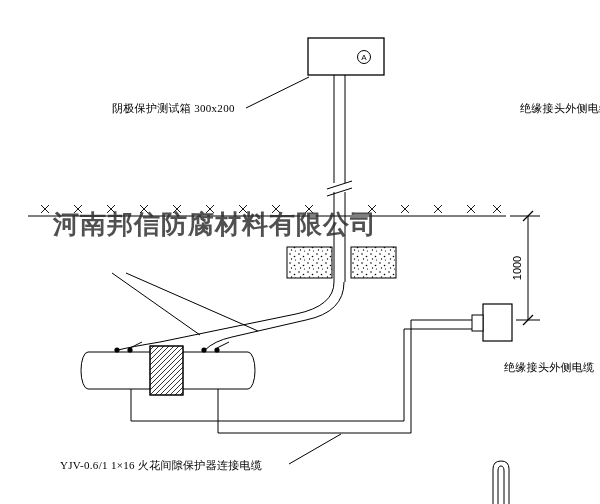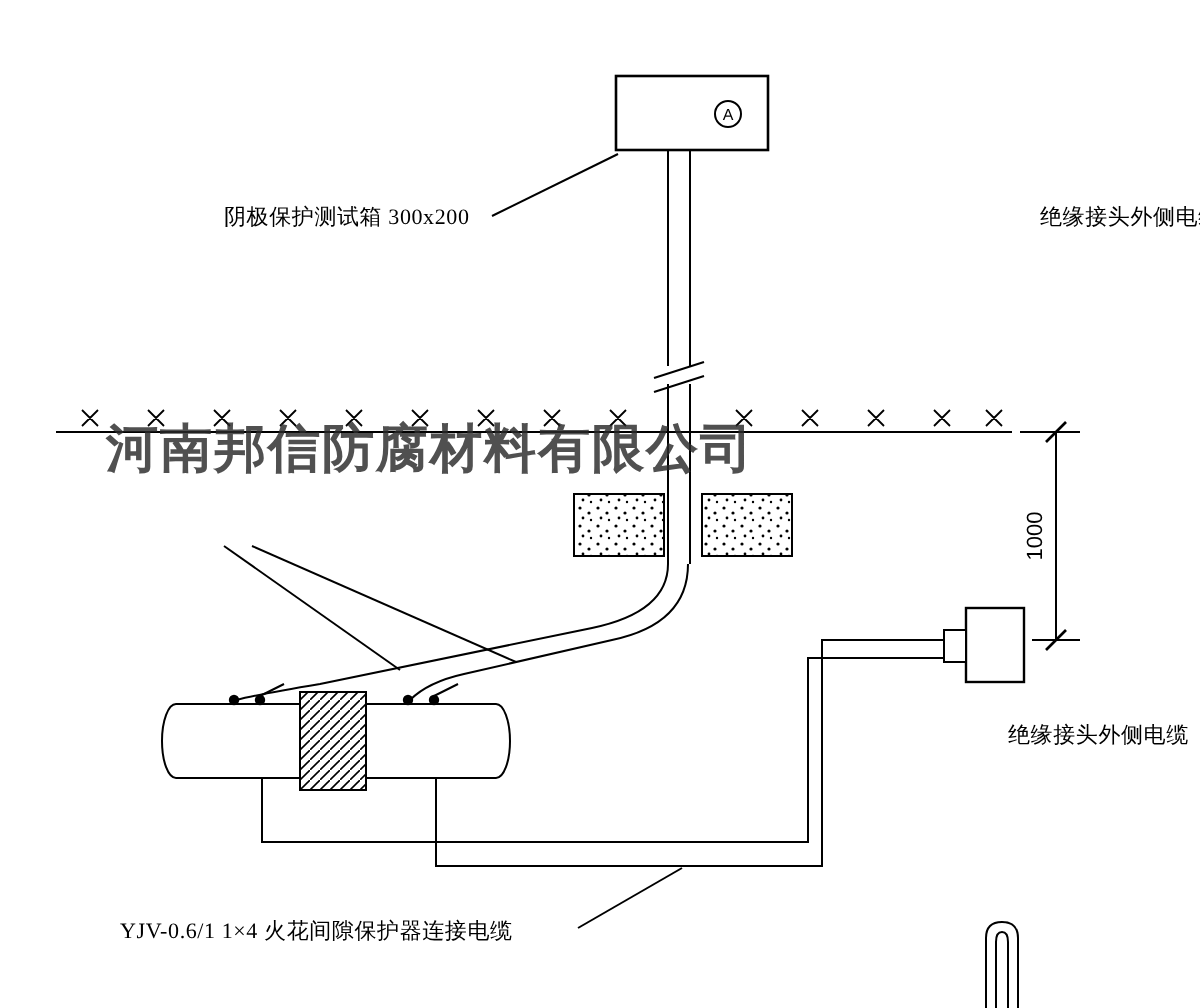--- a/index.html
+++ b/index.html
@@ -124,17 +124,17 @@
     </g>
   </svg>
 
   <div class="lbl" style="left:112px;top:101px">阴极保护测试箱 300x200</div>
 
   <div class="lbl" style="left:520px;top:101px">绝缘接头外侧电缆</div>
 
 
   <div class="lbl" style="left:504px;top:360px">绝缘接头外侧电缆</div>
 
-  <div class="lbl" style="left:60px;top:458px">YJV-0.6/1 1×4 火花间隙保护器连接电缆</div>
+  <div class="lbl" style="left:60px;top:458px">YJV-0.6/1 1×16 火花间隙保护器连接电缆</div>
 
   <div class="watermark">河南邦信防腐材料有限公司</div>
 
 </div>
 
 </body></html>

